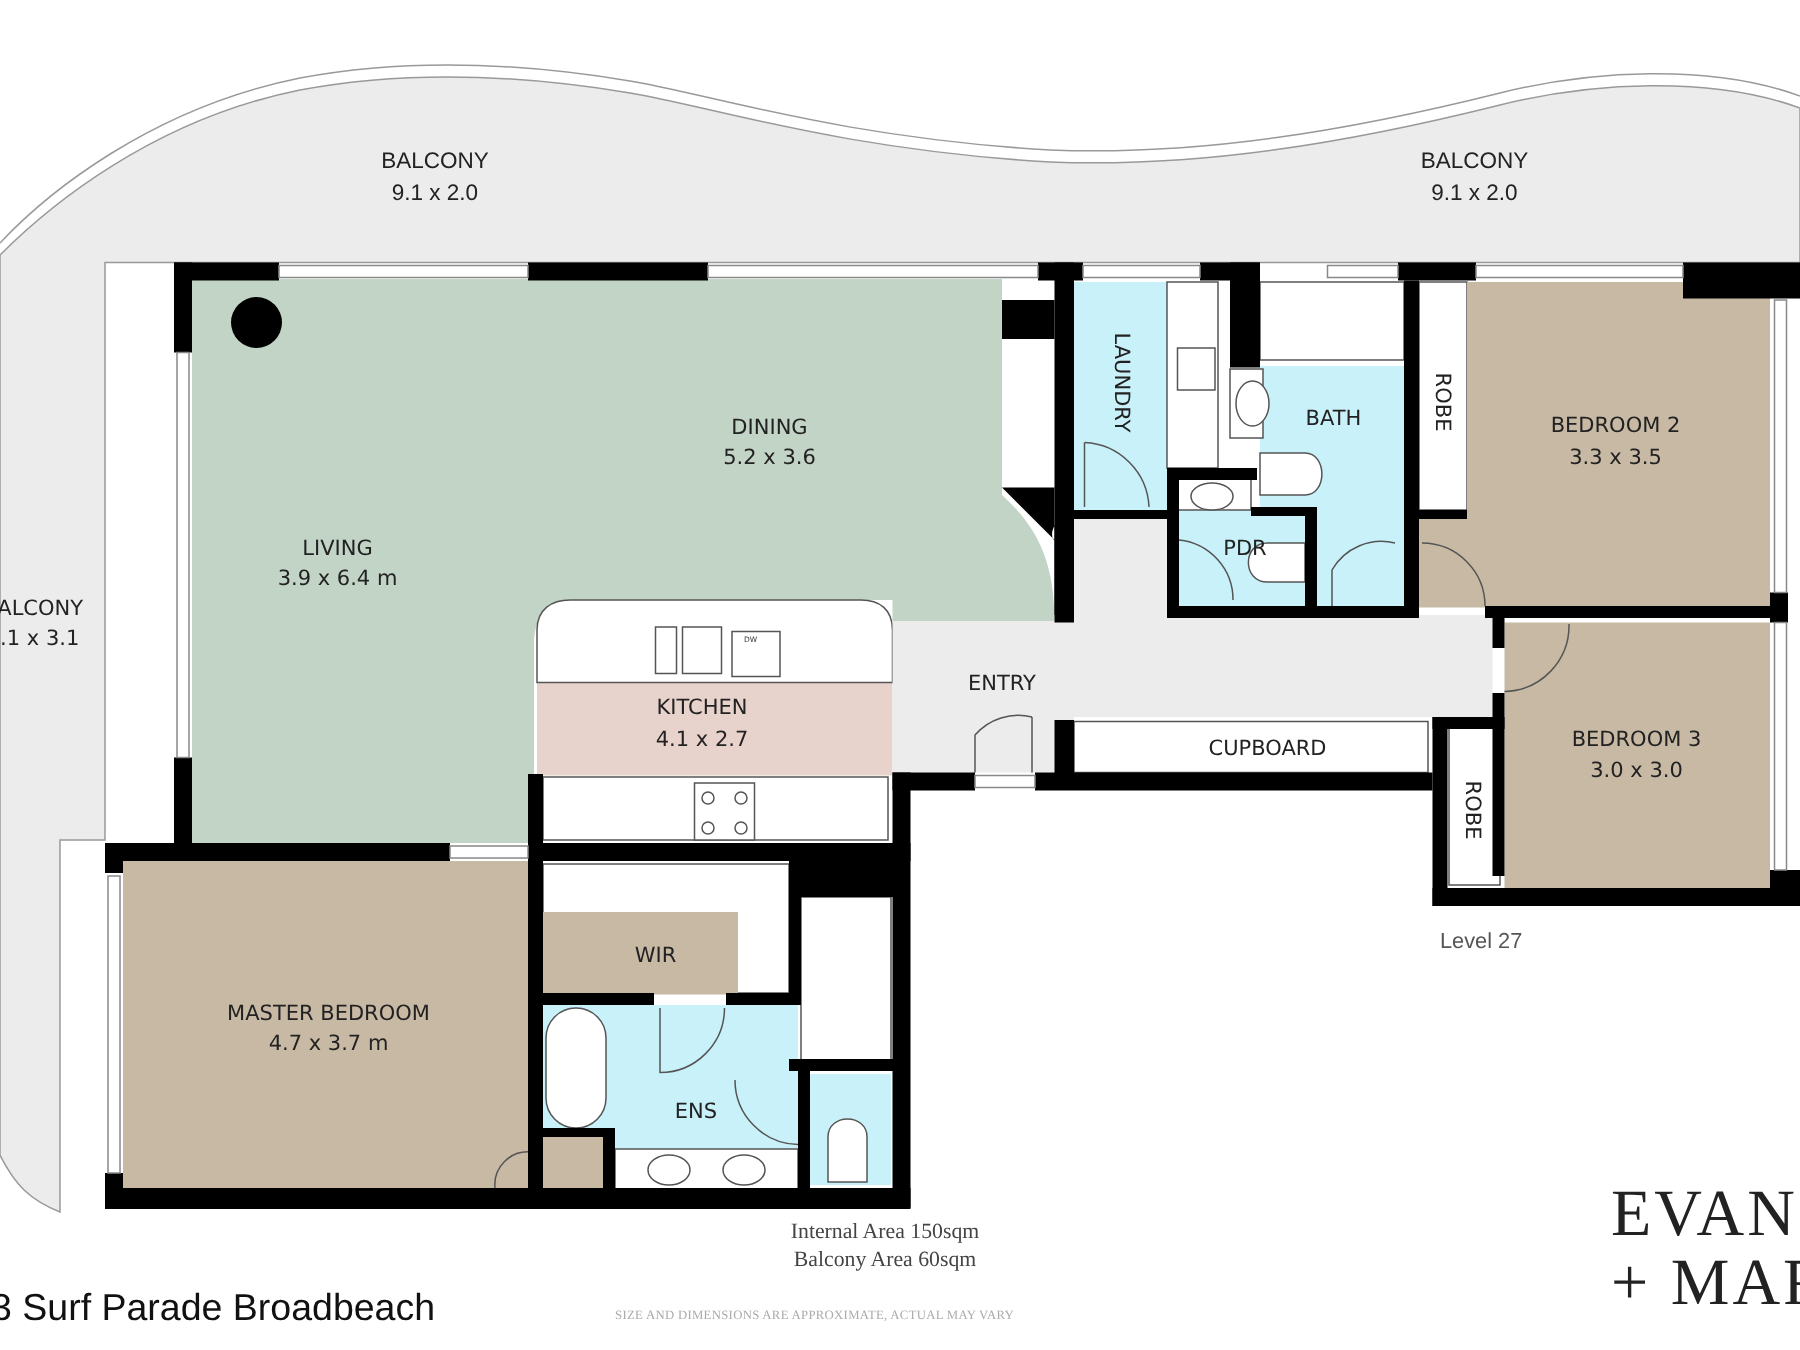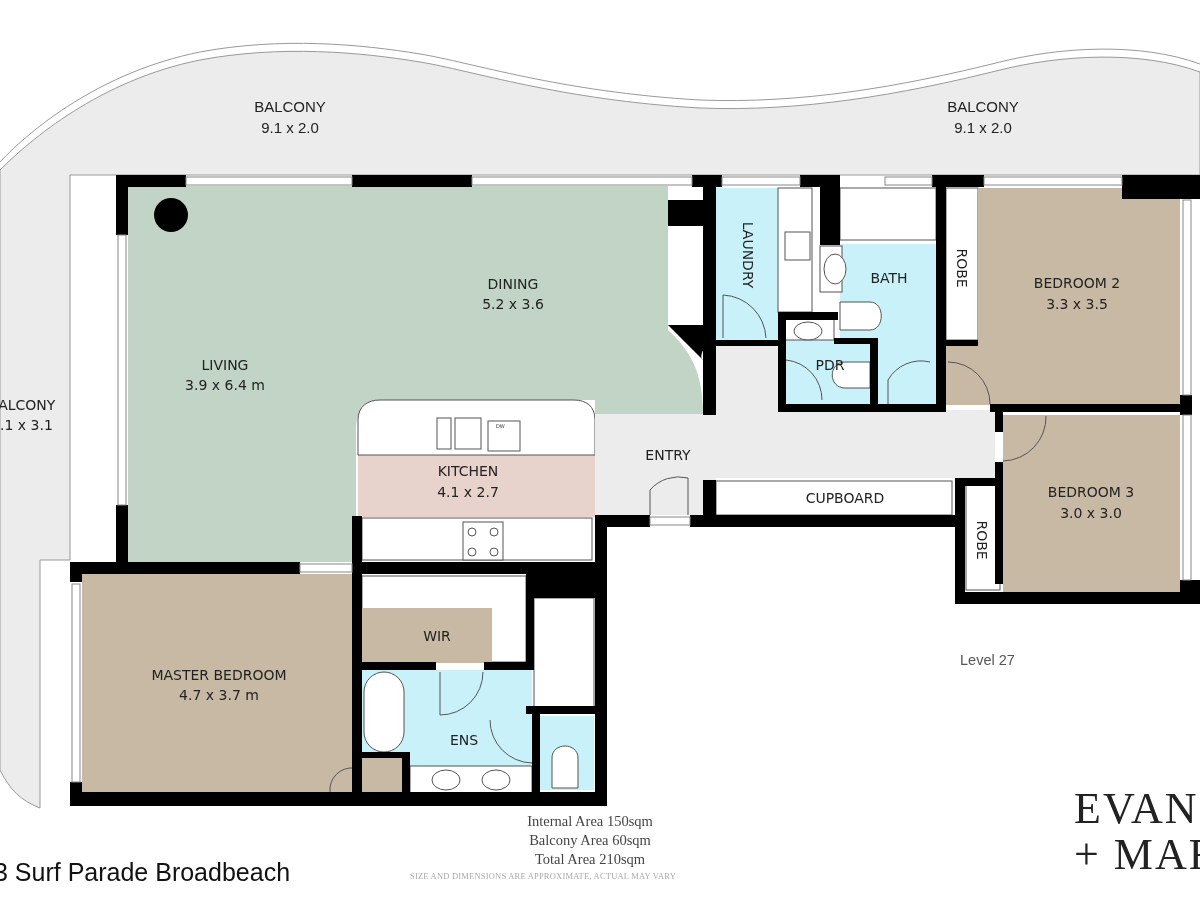--- a/index.html
+++ b/index.html
@@ -7,21 +7,21 @@
   svg{position:absolute;left:0;top:0;}
   .lbl{font-family:"DejaVu Sans",sans-serif;font-size:14px;fill:#222;text-anchor:middle;}
   .lbl-narrow{font-family:"Liberation Sans",sans-serif;font-size:15px;fill:#222;text-anchor:middle;}
   .wall{fill:#000;}
   .fix{fill:#fff;stroke:#555;stroke-width:1;}
   .door{fill:none;stroke:#555;stroke-width:1;}
   .win{fill:#fff;stroke:#888;stroke-width:1;}
   .address{position:absolute;left:-6px;top:858px;font-family:"Liberation Sans",sans-serif;font-size:25px;color:#111;white-space:nowrap;}
   .areas{position:absolute;left:440px;top:812px;width:300px;text-align:center;font-family:Liberation Serif, serif;font-size:14.5px;color:#444;line-height:19px;}
   .disclaimer{position:absolute;left:410px;top:871px;width:360px;text-align:left;font-family:Liberation Serif, serif;font-size:8.5px;color:#aaa;letter-spacing:0.2px;white-space:nowrap;}
-  .level{position:absolute;left:960px;top:620px;font-family:"Liberation Sans",sans-serif;font-size:14.5px;color:#555;margin-top:32px;}
+  .level{position:absolute;left:960px;top:620px;font-family:"Liberation Sans",sans-serif;font-size:14.5px;color:#555;}
   .brand{position:absolute;left:1074px;top:786px;font-family:"Liberation Serif",serif;font-size:44px;color:#222;line-height:46px;letter-spacing:2px;white-space:nowrap;}
 </style>
 </head>
 <body>
 
 <svg width="1200" height="900" viewBox="0 0 1200 900">
 
   <path d="M 40 808 L 40 560 L 70 560 L 70 175 L 1200 175 L 1200 72
            C 1140 50, 1060 55, 1000 70 C 900 95, 800 112, 700 108
            C 560 100, 470 70, 420 62 C 360 52, 280 45, 200 60
@@ -204,21 +204,20 @@
     <text class="lbl" x="219" y="680">MASTER BEDROOM</text>
     <text class="lbl" x="219" y="700">4.7 x 3.7 m</text>
   </g>
   <text class="lbl" x="437" y="641">WIR</text>
   <text class="lbl" x="464" y="745">ENS</text>
 </svg>
 
 <div class="areas">
   <div>Internal Area 150sqm</div>
   <div>Balcony Area 60sqm</div>
-  <div>Total Area 210sqm</div>
 </div>
 <div class="disclaimer">SIZE AND DIMENSIONS ARE APPROXIMATE, ACTUAL MAY VARY</div>
 <div class="address">3 Surf Parade Broadbeach</div>
 <div class="level">Level 27</div>
 <div class="brand">
   <div>EVANS</div>
   <div>+ MARKHAM</div>
 </div>
 
 </body></html>

